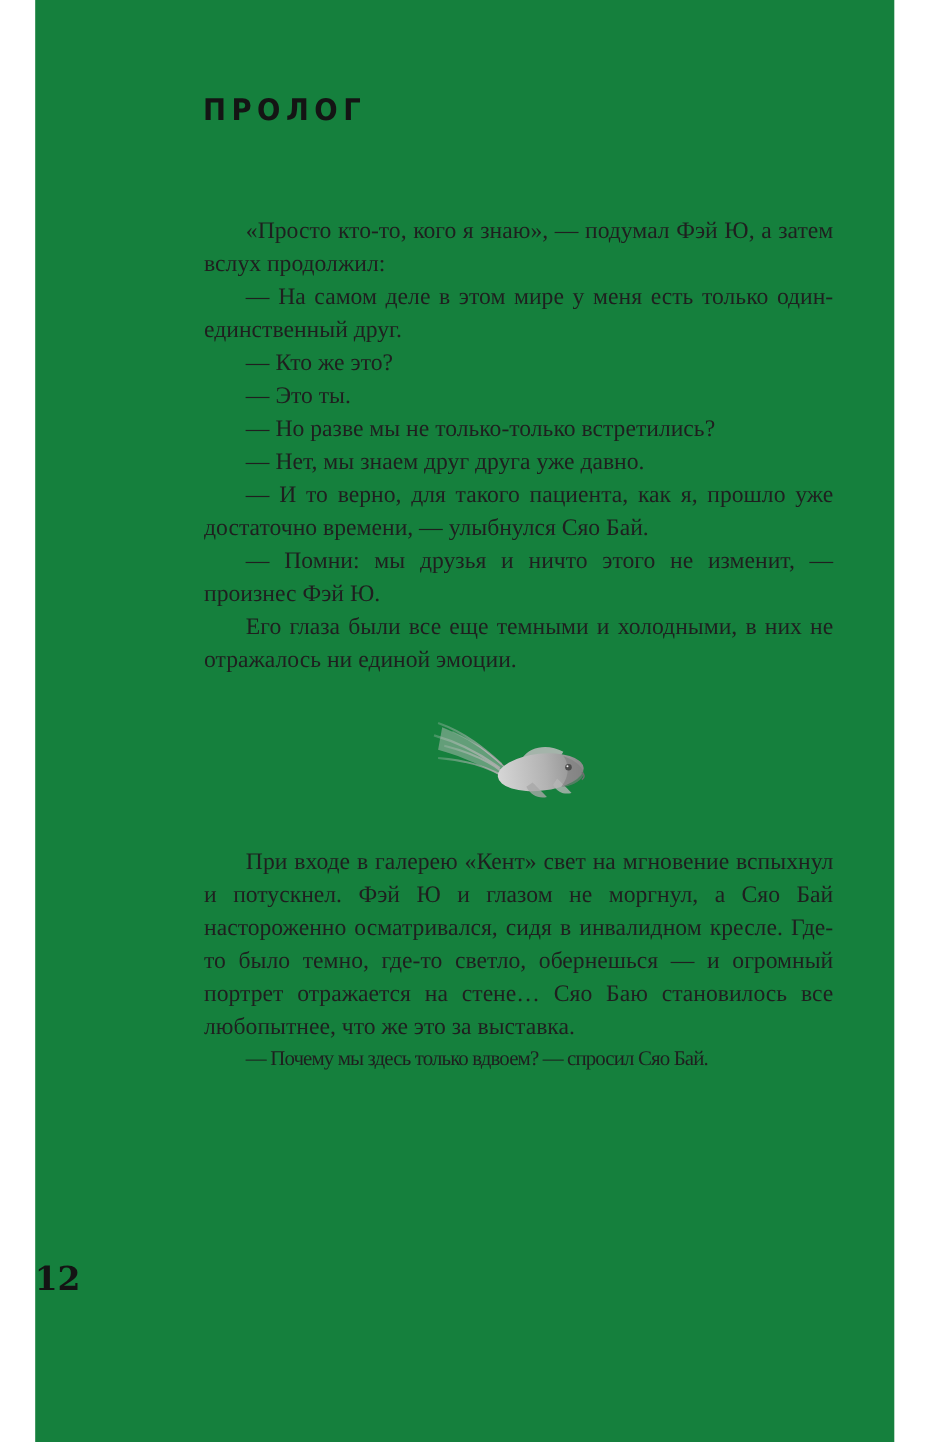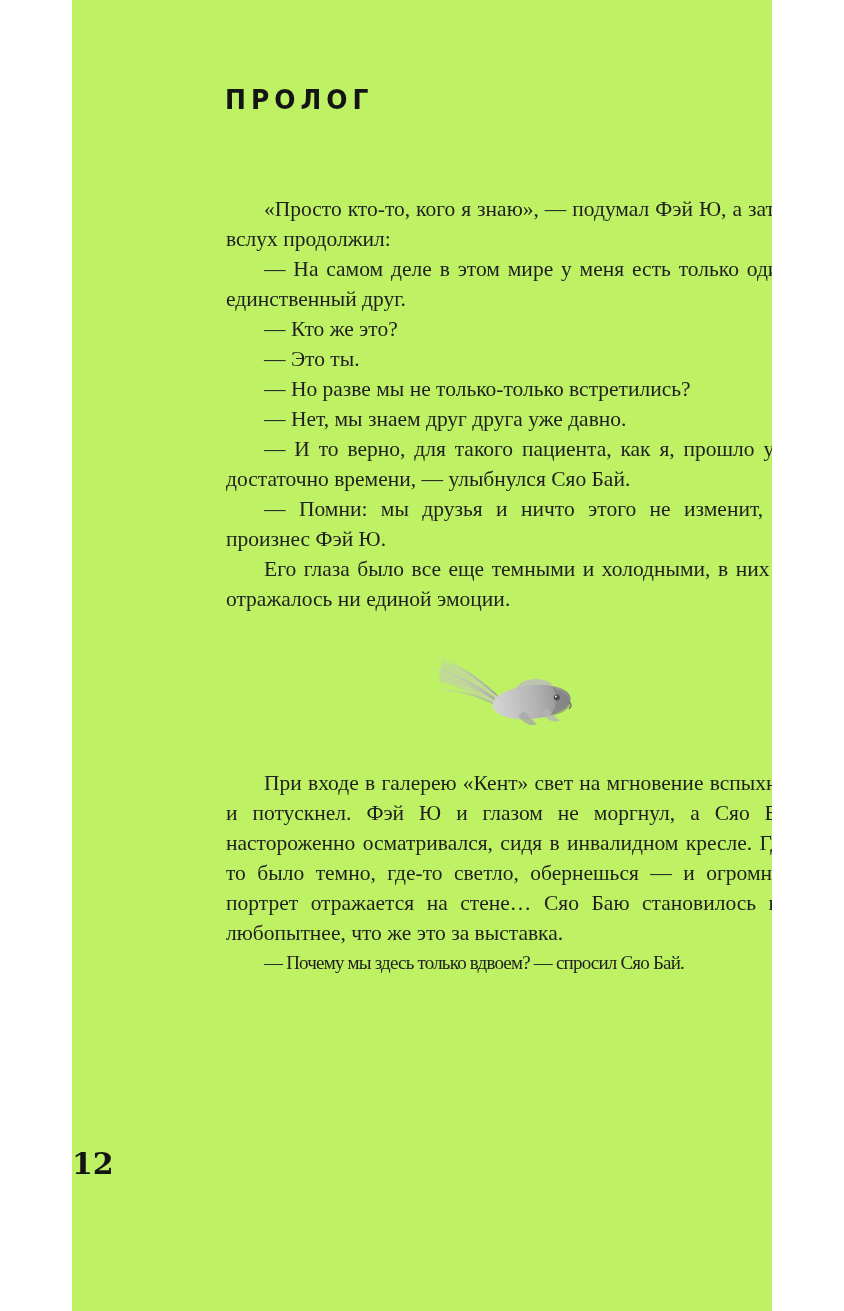--- a/index.html
+++ b/index.html
@@ -2,24 +2,24 @@
 <html lang="ru"><head>
 <meta charset="utf-8">
 <style>
   html, body {
     margin: 0;
     padding: 0;
     background: #ffffff;
   }
   .page {
     position: relative;
-    width: 700px;
+    width: 781px;
     height: 1311px;
     margin: 0 auto;
-    background: #bef264;
+    background: #15803d;
     font-family: "Liberation Serif", serif;
     color: #1f1f1f;
     overflow: hidden;
   }
   .chapter-header {
     position: absolute;
     left: 153px;
     top: 84px;
     font-family: "DejaVu Sans", sans-serif;
     font-weight: bold;
@@ -74,21 +74,21 @@
 
   <div class="content">
     <p>«Просто кто-то, кого я знаю», — подумал Фэй Ю, а затем вслух продолжил:</p>
     <p>— На самом деле в этом мире у меня есть только один-единственный друг.</p>
     <p>— Кто же это?</p>
     <p>— Это ты.</p>
     <p>— Но разве мы не только-только встретились?</p>
     <p>— Нет, мы знаем друг друга уже давно.</p>
     <p>— И то верно, для такого пациента, как я, прошло уже достаточно времени, — улыбнулся Сяо Бай.</p>
     <p>— Помни: мы друзья и ничто этого не изменит, — произнес Фэй Ю.</p>
-    <p>Его глаза было все еще темными и холодными, в них не отражалось ни единой эмоции.</p>
+    <p>Его глаза были все еще темными и холодными, в них не отражалось ни единой эмоции.</p>
 
     <div class="illustration">
       <svg width="160" height="84" viewBox="0 0 170 90" xmlns="http://www.w3.org/2000/svg">
         <defs>
           <linearGradient id="fishBody" x1="0" y1="0" x2="1" y2="0">
             <stop offset="0" stop-color="#d6d6d6"></stop>
             <stop offset="0.55" stop-color="#b3b3b3"></stop>
             <stop offset="1" stop-color="#8a8a8a"></stop>
           </linearGradient>
           <linearGradient id="tailFade" x1="0" y1="0" x2="1" y2="0">

